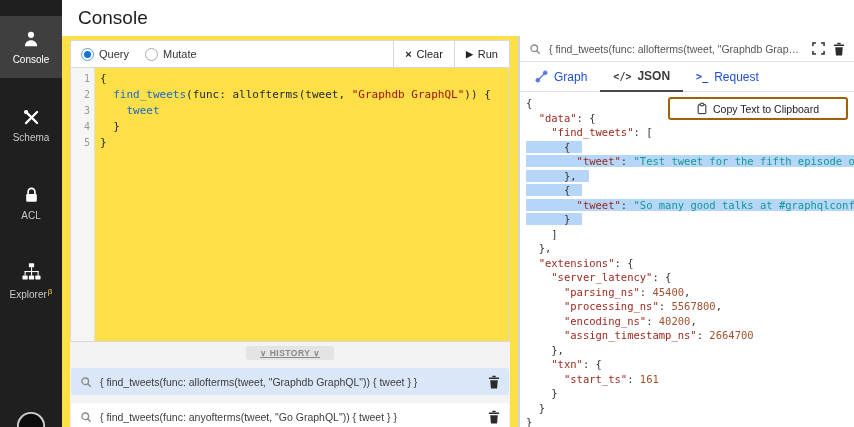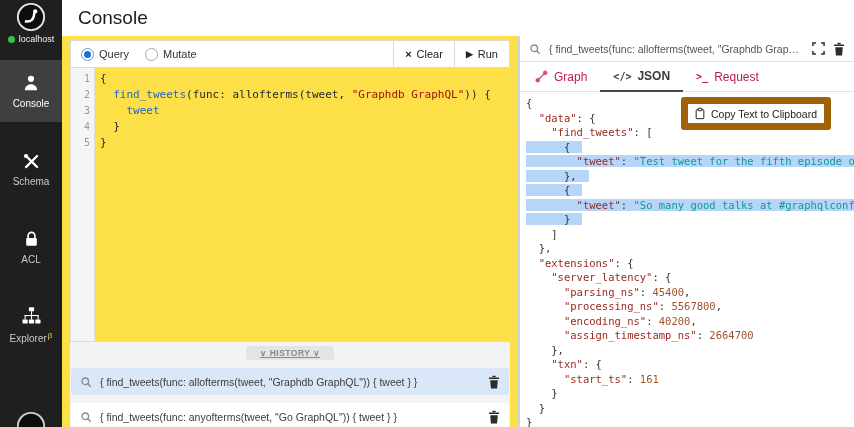--- a/index.html
+++ b/index.html
@@ -54,49 +54,36 @@
   .history-item.active { background:#d9e7f8; }
   .hist-text { flex:1; font-size:10.5px; color:#3c3c3c; white-space:nowrap; overflow:hidden; text-overflow:ellipsis; }
   .icon-gray { color:#8a8a8a; } .icon-dark { color:#2b2b2b; }
   .icon-btn { background:none; border:none; cursor:pointer; display:flex; align-items:center; padding:0; }
 
   
   .results-panel { flex:1; display:flex; flex-direction:column; min-width:0; background:#fff; }
   .results-topbar { height:26px; border-bottom:1px solid #e2e2e2; display:flex; align-items:center; gap:8px; padding:0 9px; flex-shrink:0; }
   .rq-summary { flex:1; font-size:10.5px; color:#555; white-space:nowrap; overflow:hidden; text-overflow:ellipsis; }
   .tabs { height:30px; border-bottom:1px solid #e2e2e2; display:flex; padding-left:2px; flex-shrink:0; }
-  .tab { display:flex; align-items:center; gap:6px; padding:0 13px; font-size:12px; color:#be185d; cursor:pointer; }
+  .tab { display:flex; align-items:center; gap:6px; padding:0 13px; font-size:12px; color:#1d4ed8; cursor:pointer; }
   .tab .tab-glyph { font-family:"DejaVu Sans Mono", monospace; font-size:10px; font-weight:bold; }
   .tab.active { color:#3a3a3a; font-weight:bold; border-bottom:2px solid #4a4a4a; margin-bottom:-1px; }
   .json-view { position:relative; flex:1; overflow:hidden; padding:4px 0 0 6px; }
   .json-line { font-family:"DejaVu Sans Mono", monospace; font-size:10.5px; line-height:14.5px; white-space:pre; }
   .line-inner.hl { background:#b5d6f8; padding-right:12px; }
   .j-p { color:#333333; } .j-k { color:#9c271d; } .j-s { color:#13998f; } .j-n { color:#a0522d; }
-  .copy-btn { position:absolute; top:5px; right:23px; display:flex; align-items:center; gap:6px; background:#fff; border:7px solid #a16207; border-radius:3px; padding:3px 7px; font-size:10.5px; color:#222; cursor:pointer; font-family:"Liberation Sans", sans-serif; }
+  .copy-btn { position:absolute; top:5px; right:6px; display:flex; align-items:center; gap:6px; background:#fff; border:2px solid #a16207; border-radius:3px; padding:3px 27px; font-size:10.5px; color:#222; cursor:pointer; font-family:"Liberation Sans", sans-serif; }
   svg { display:block; }
 </style>
 </head>
 <body>
 
 <div class="app">
 
   <div class="sidebar">
-    <div class="server">
-      <div class="logo-wrap">
-        <svg width="30" height="30" viewBox="0 0 32 32">
-          <circle cx="16" cy="16" r="14" fill="#0d0d0d" stroke="#e8e8e8" stroke-width="2"></circle>
-          <path d="M9.5 20.5c6.5 1.5 10-2.5 10-9" stroke="#ffffff" stroke-width="2.6" fill="none"></path>
-          <circle cx="20.5" cy="10" r="2.3" fill="#ffffff"></circle>
-        </svg>
-      </div>
-      <div class="server-row">
-        <span class="status-dot"></span>
-        <span class="server-label">localhost</span>
-      </div>
-    </div>
 
     <div class="nav">
       <div class="nav-item active">
         <span class="nav-icon">
           <svg width="20" height="18" viewBox="0 0 18 16" fill="#ffffff">
             <circle cx="9" cy="4.2" r="2.8"></circle>
             <path d="M3.5 14.5c0-3.3 2.4-5.4 5.5-5.4s5.5 2.1 5.5 5.4z"></path>
           </svg>
         </span>
         <span class="nav-label">Console</span>

